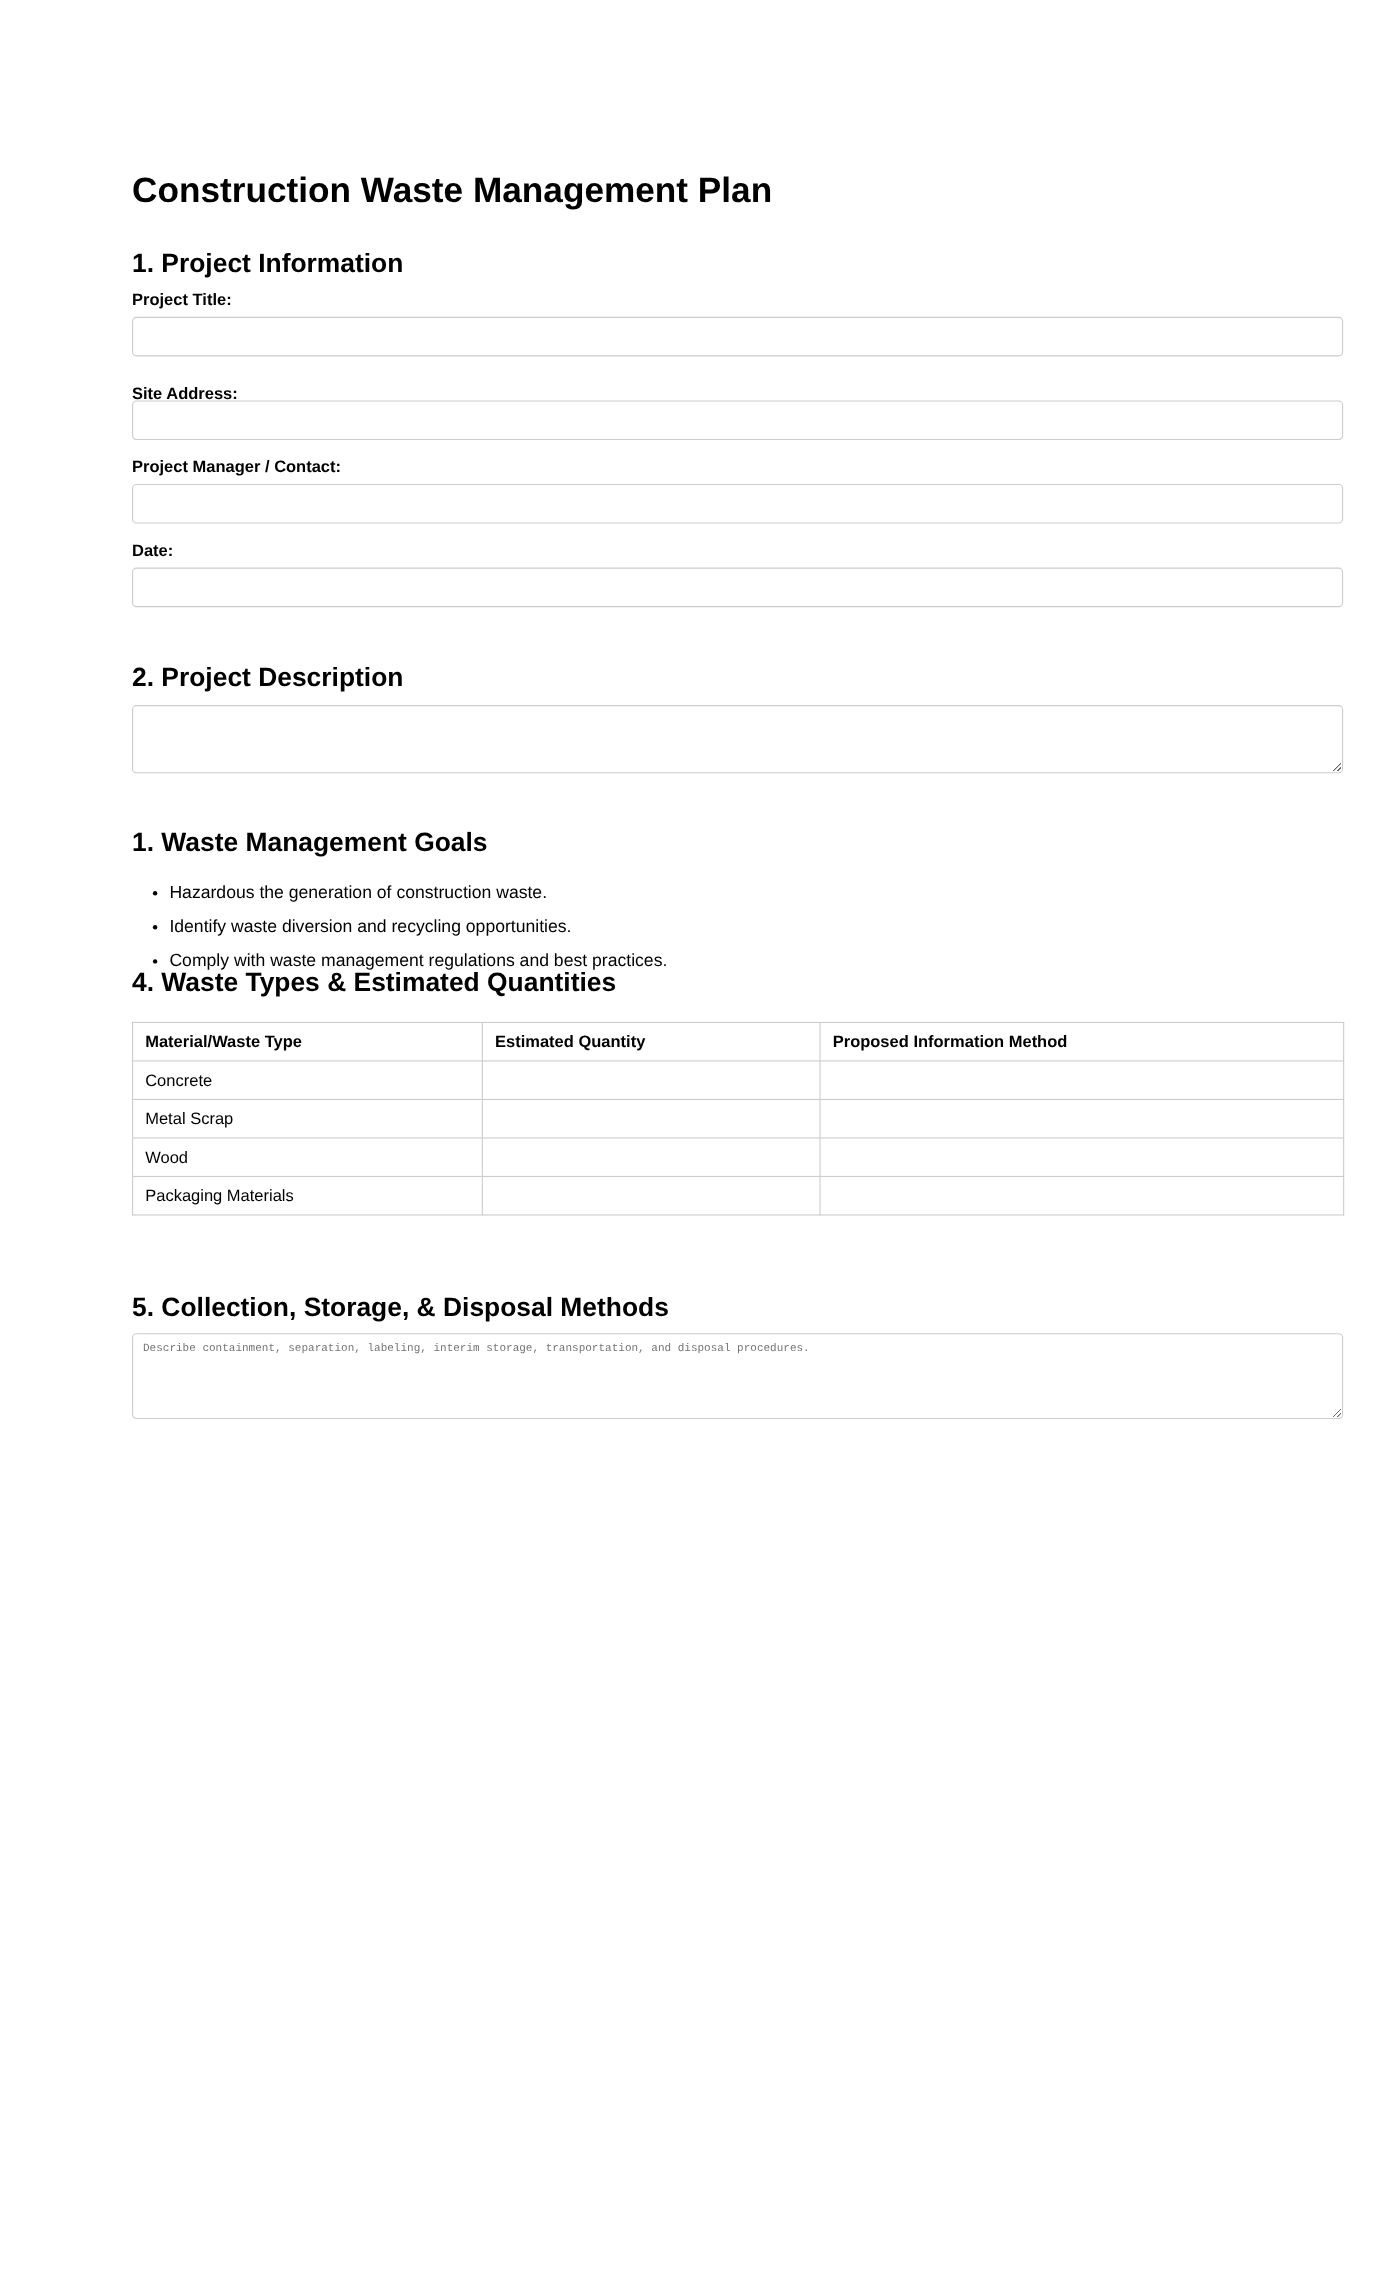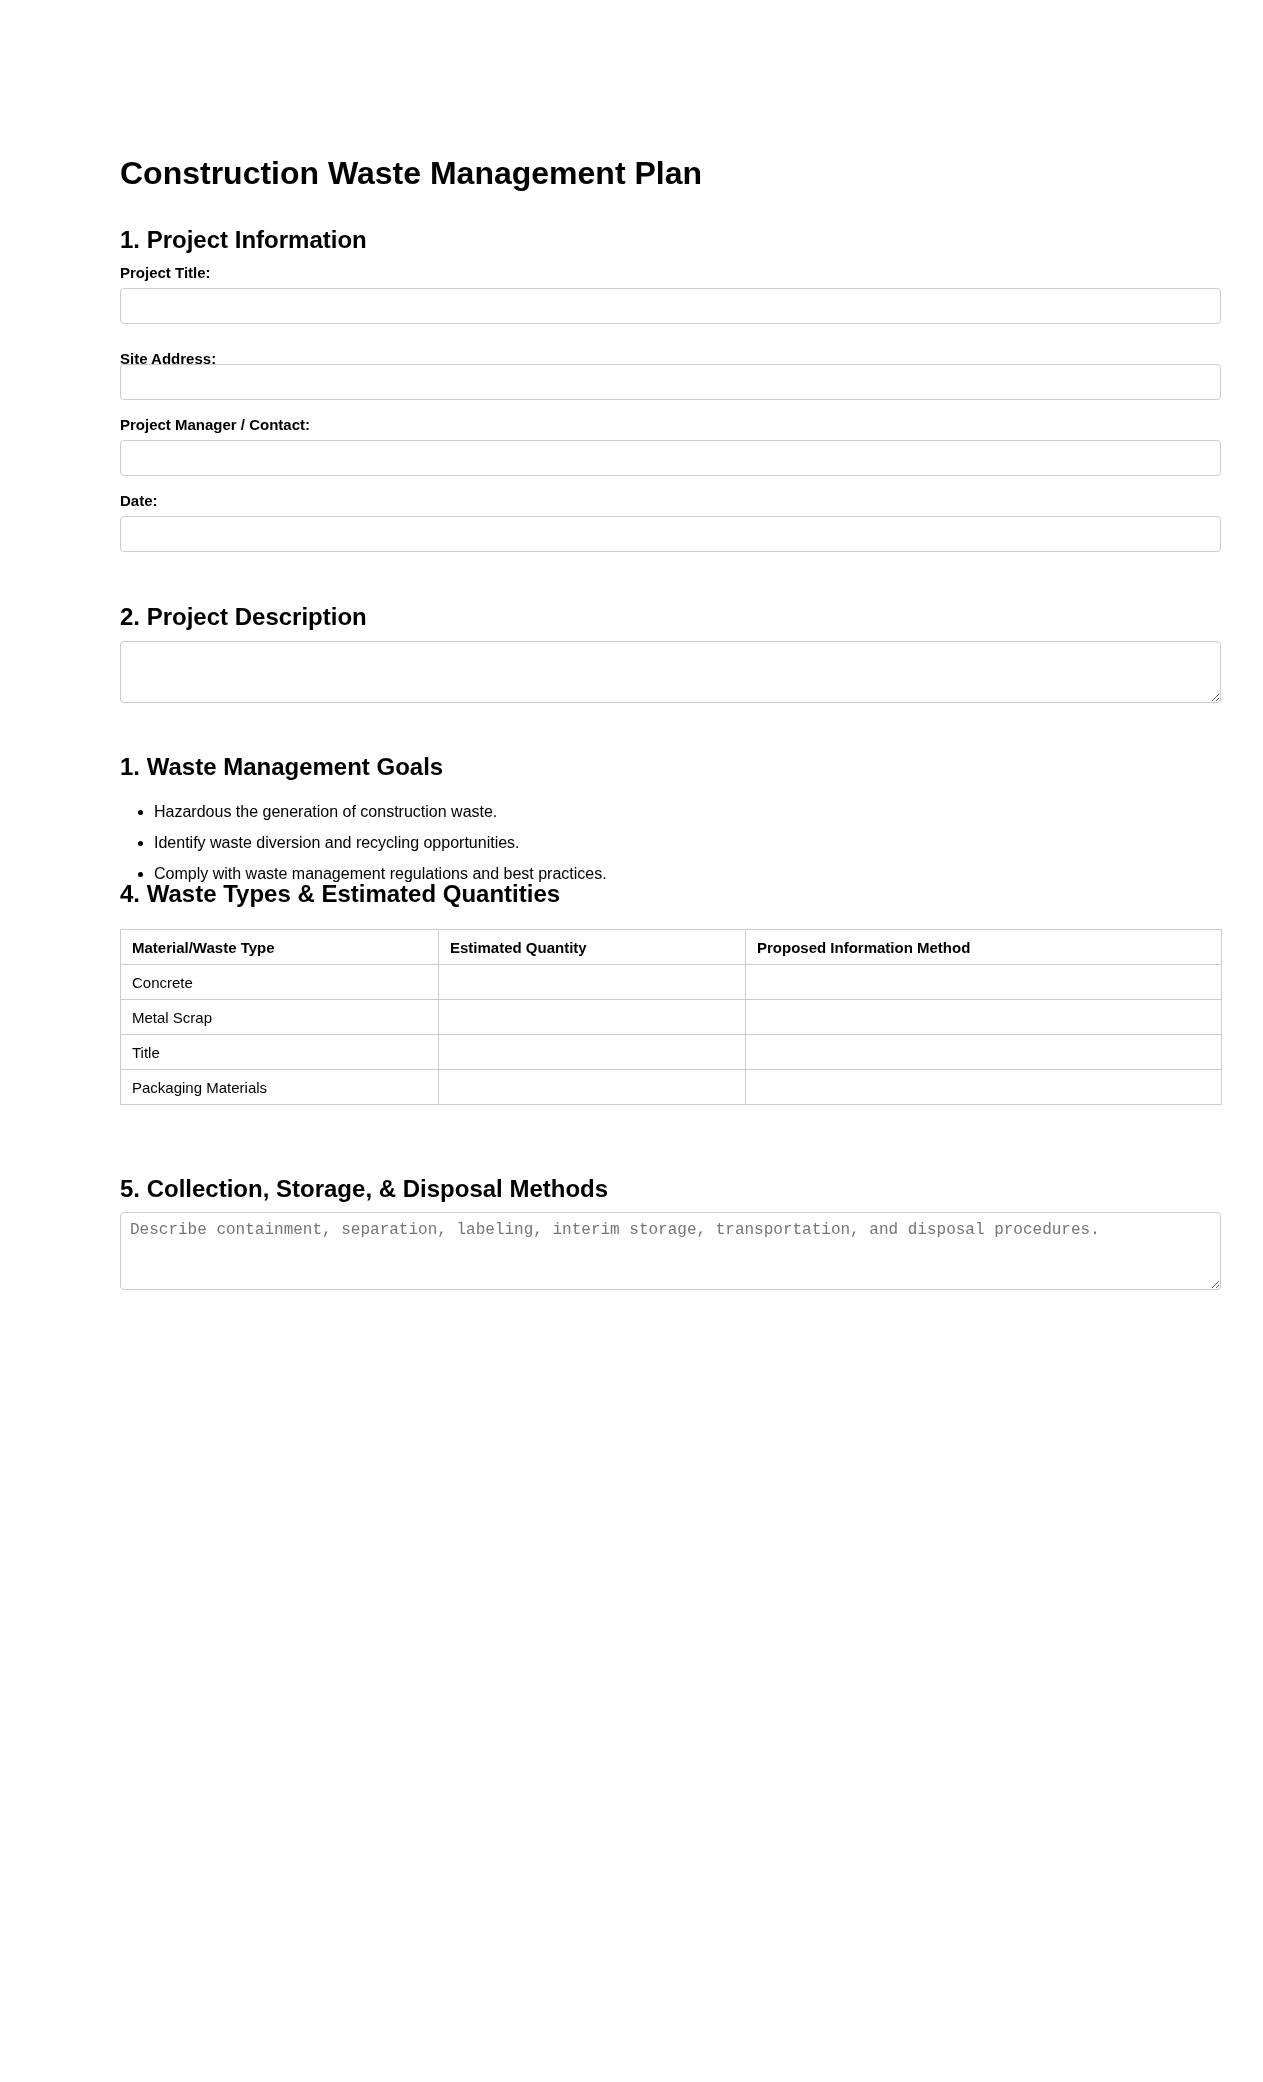--- a/index.html
+++ b/index.html
@@ -25,21 +25,21 @@
       width: 1101px; height: 36px;
       border: 1px solid #cccccc; border-radius: 4px;
       background: #ffffff;
       font-family: "Liberation Sans", sans-serif; font-size: 15px;
       padding: 0 8px; outline: none;
     }
     .text-area {
       width: 1101px;
       border: 1px solid #cccccc; border-radius: 4px;
       background: #ffffff; resize: vertical;
-      font-family: "Liberation Mono", monospace; font-size: 16px;
+      font-family: "Liberation Mono", monospace; font-size: 10px;
       padding: 8px 9px; outline: none; color: #a16207;
     }
     .text-area::placeholder { color: #757575; }
     .goals-list {
       list-style: disc; padding-left: 21px;
       font-size: 16px; line-height: 18px;
     }
     .goals-list li { padding-left: 0; }
     .waste-table {
       border-collapse: collapse; width: 1101px; table-layout: fixed;
@@ -102,21 +102,21 @@
       <td>Concrete</td>
       <td></td>
       <td></td>
     </tr>
     <tr>
       <td>Metal Scrap</td>
       <td></td>
       <td></td>
     </tr>
     <tr>
-      <td>Title</td>
+      <td>Wood</td>
       <td></td>
       <td></td>
     </tr>
     <tr>
       <td>Packaging Materials</td>
       <td></td>
       <td></td>
     </tr>
   </tbody>
 </table>

